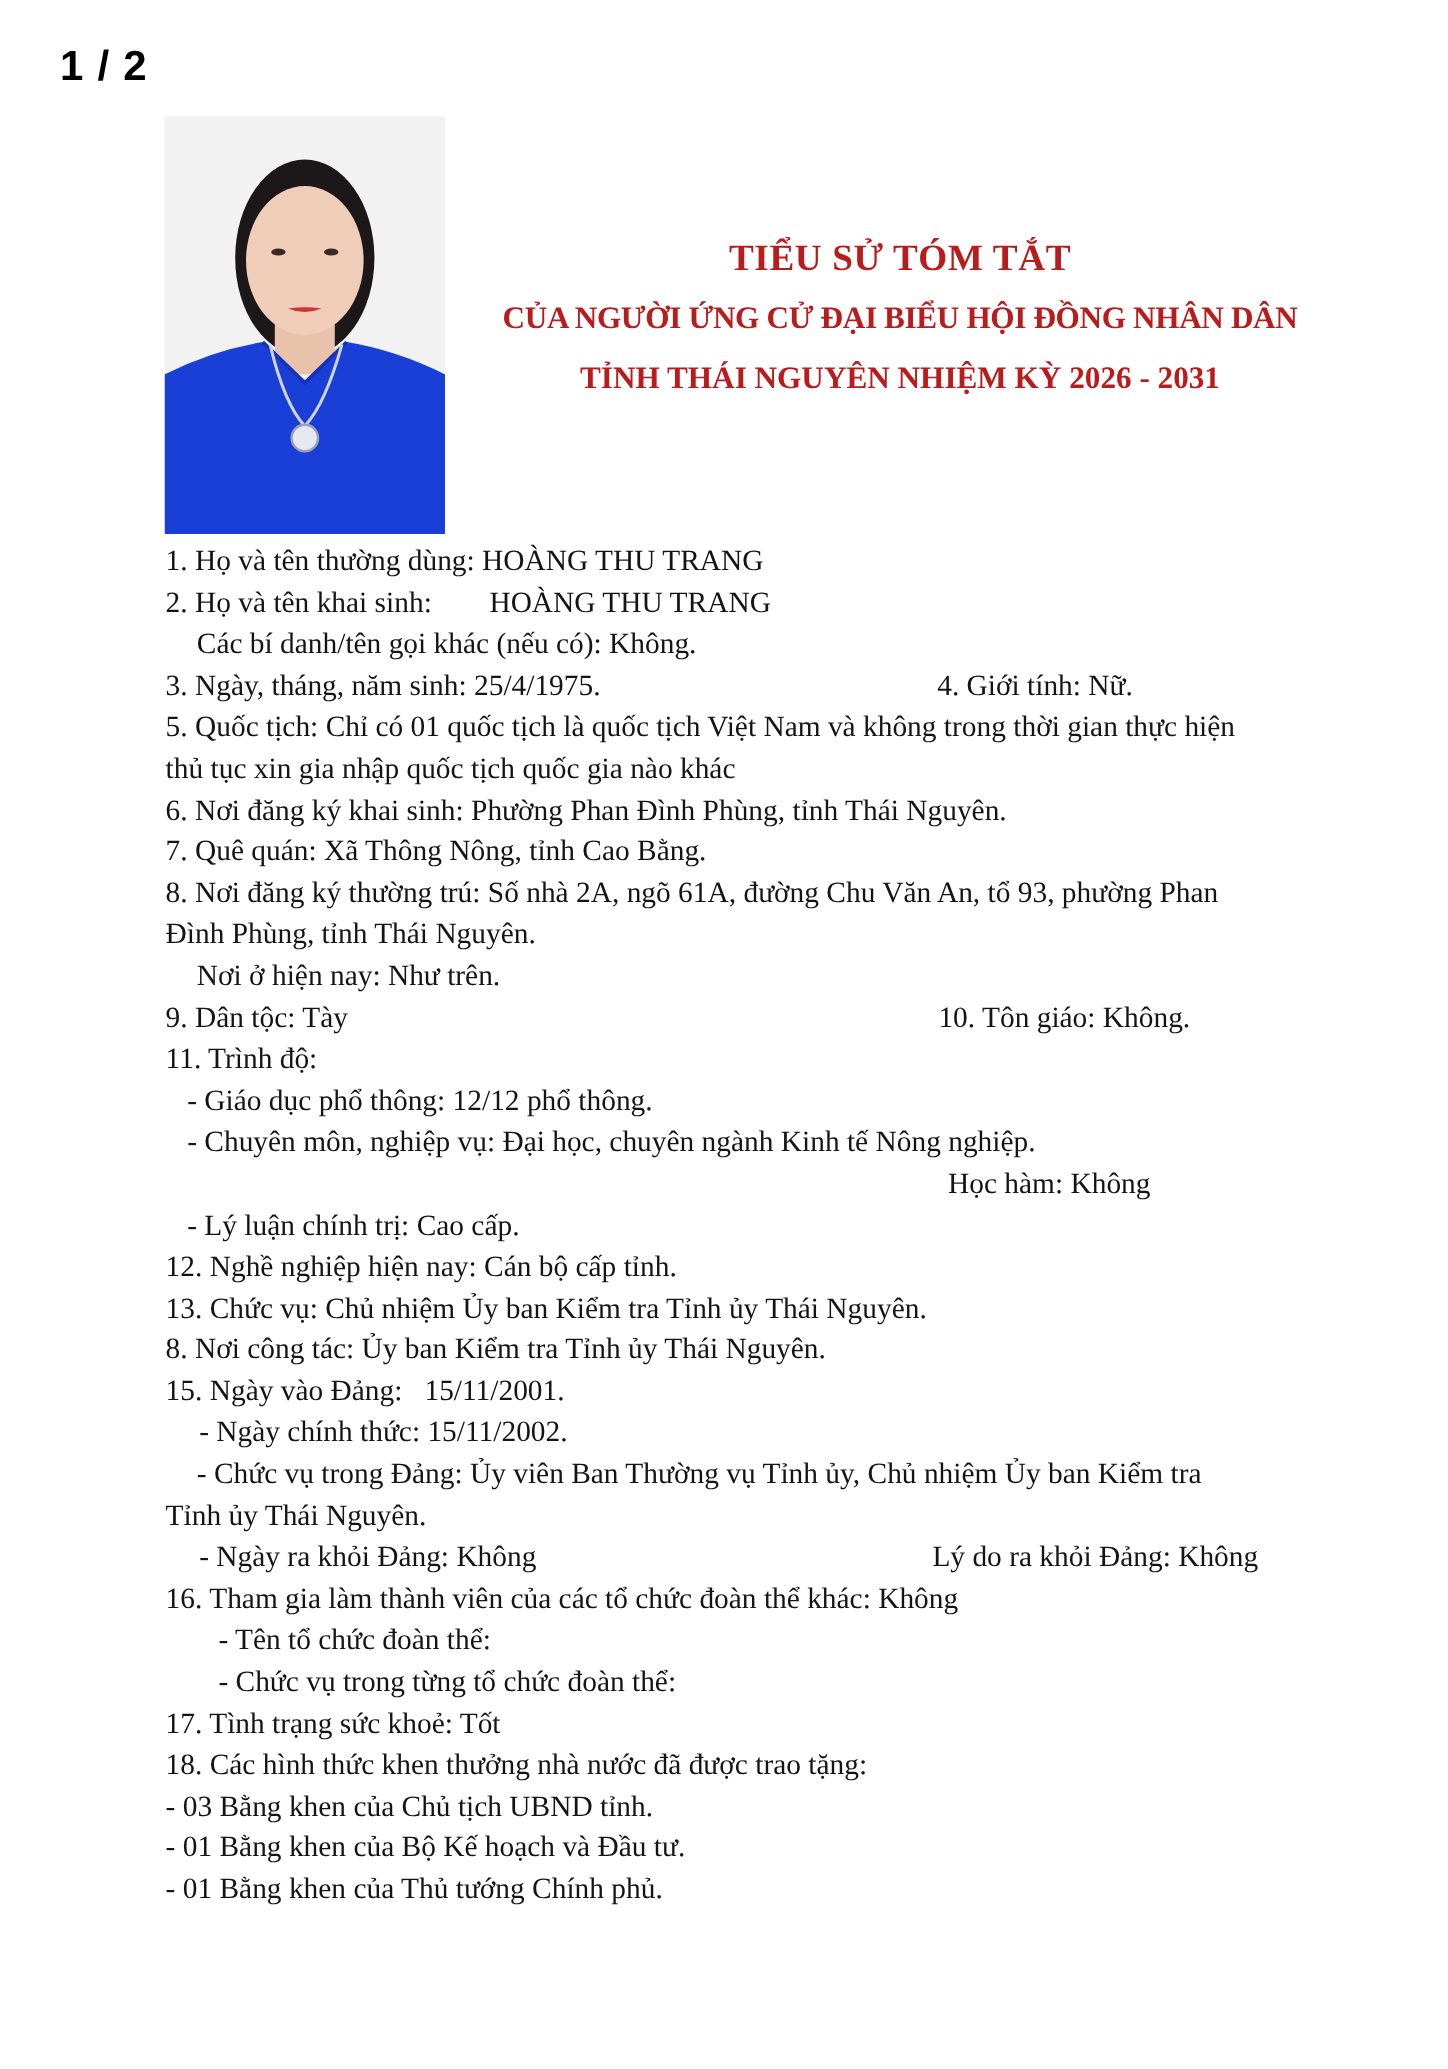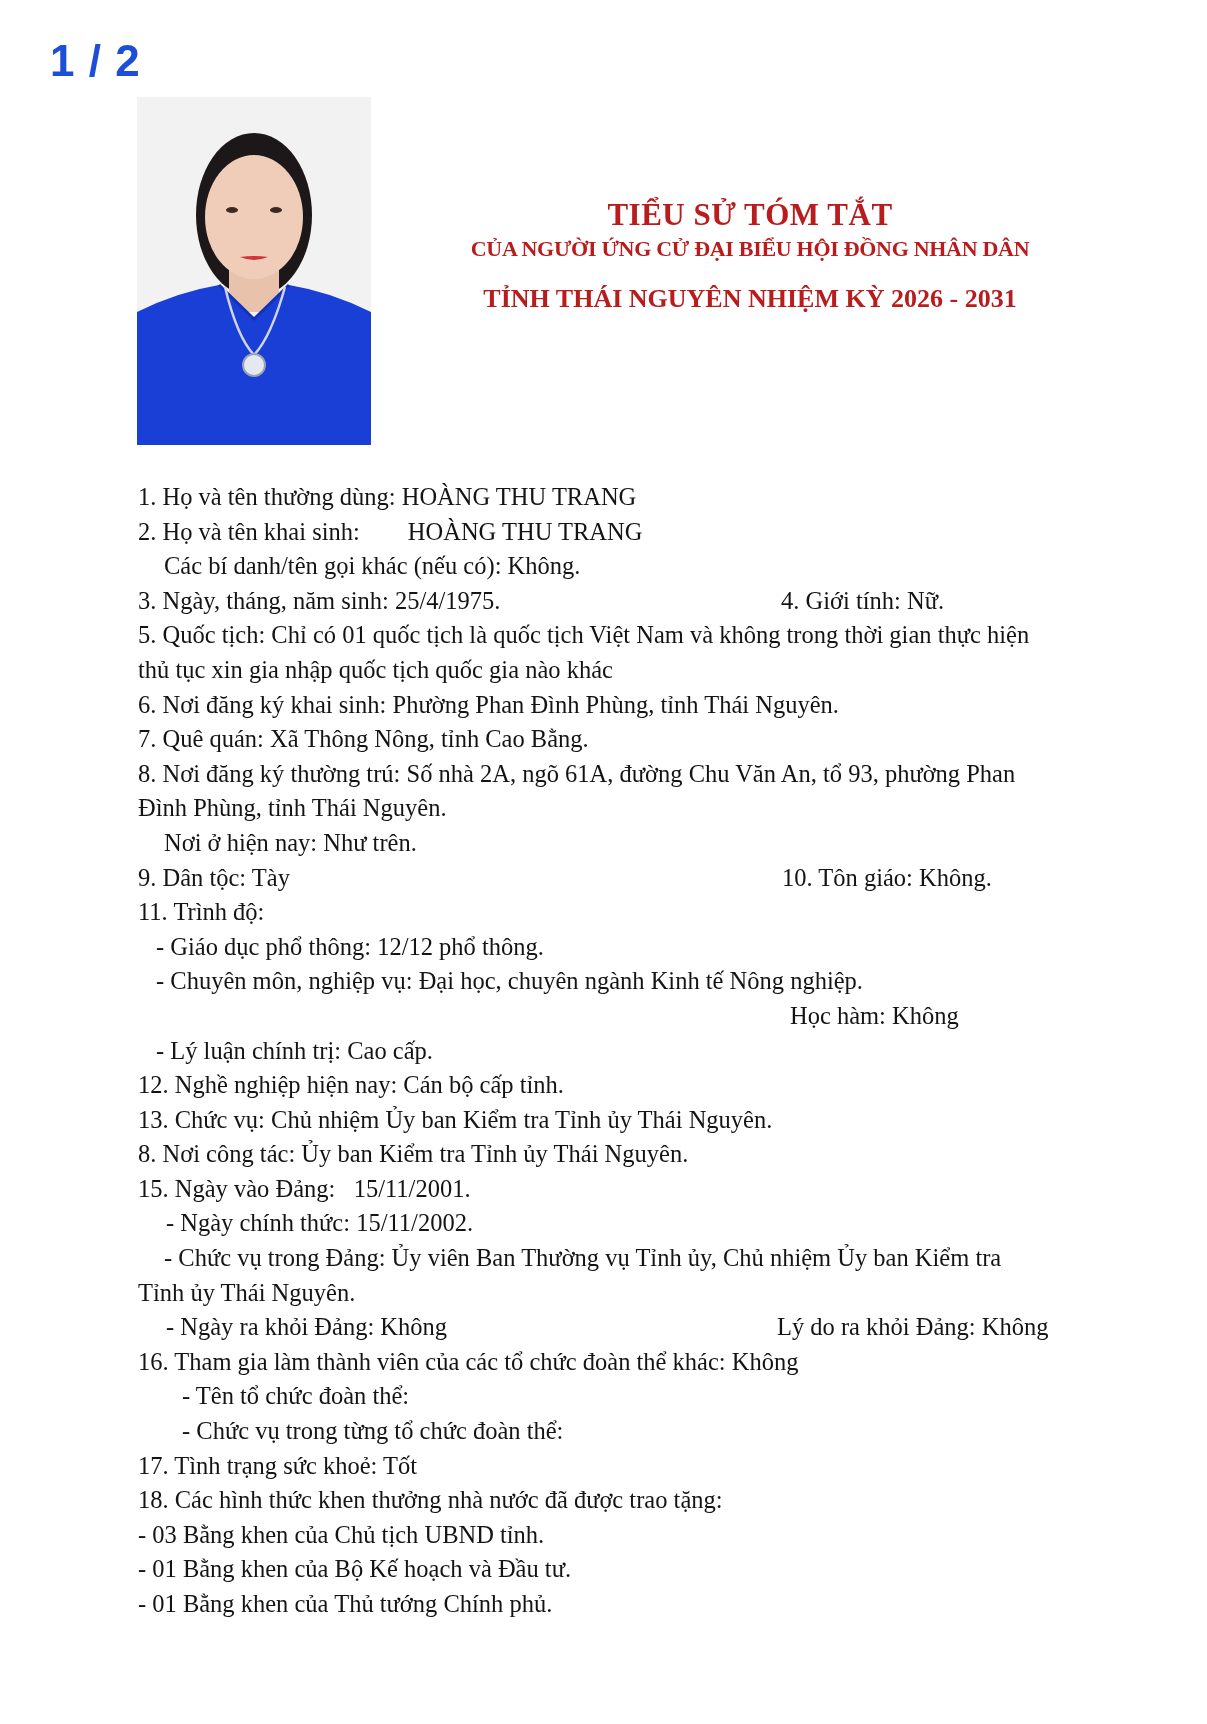--- a/index.html
+++ b/index.html
@@ -1,26 +1,26 @@
 <!DOCTYPE html>
 <html><head>
   <meta charset="utf-8">
   <style>
     html, body { margin: 0; padding: 0; background: #ffffff; }
     body { width: 1207px; height: 1724px; position: relative; overflow: hidden;
            font-family: "Liberation Serif", "DejaVu Serif", serif; color: #141414; }
     .page-num { position: absolute; left: 50px; top: 36px; font-family: "Liberation Sans", "DejaVu Sans", sans-serif;
-                font-weight: bold; font-size: 44px; color: #1d4ed8; letter-spacing: 1px; }
+                font-weight: bold; font-size: 35px; color: #000000; letter-spacing: 1px; }
     .photo { position: absolute; left: 137px; top: 97px; width: 234px; height: 348px; background: #f3f3f3; overflow: hidden; }
     .title-block { position: absolute; left: 390px; top: 198px; width: 720px; text-align: center; color: #b91c1c;
                    font-weight: bold; font-family: "Liberation Serif", serif; line-height: 34px; }
     .title-block .t1 { font-size: 31px; letter-spacing: 0.5px; }
-    .title-block .t2 { font-size: 22px; letter-spacing: -0.3px; }
+    .title-block .t2 { font-size: 26px; letter-spacing: -0.3px; margin-top: 16px; }
     .title-block .t3 { font-size: 26px; margin-top: 16px; }
-    .body { position: absolute; left: 138px; top: 480px; width: 980px; font-size: 24.5px; line-height: 34.6px; }
+    .body { position: absolute; left: 138px; top: 451px; width: 980px; font-size: 24.5px; line-height: 34.6px; }
     .line { white-space: nowrap; position: relative; height: 34.6px; }
     .wrap { white-space: normal; height: auto; }
     .i1 { padding-left: 26px; }
     .i2 { padding-left: 18px; font-family: Liberation Serif, serif; }
     .i3 { padding-left: 28px; }
     .i4 { padding-left: 44px; }
     .col2 { position: absolute; top: 0; }
     .gap { display: inline-block; width: 48px; }
   </style>
 </head>

